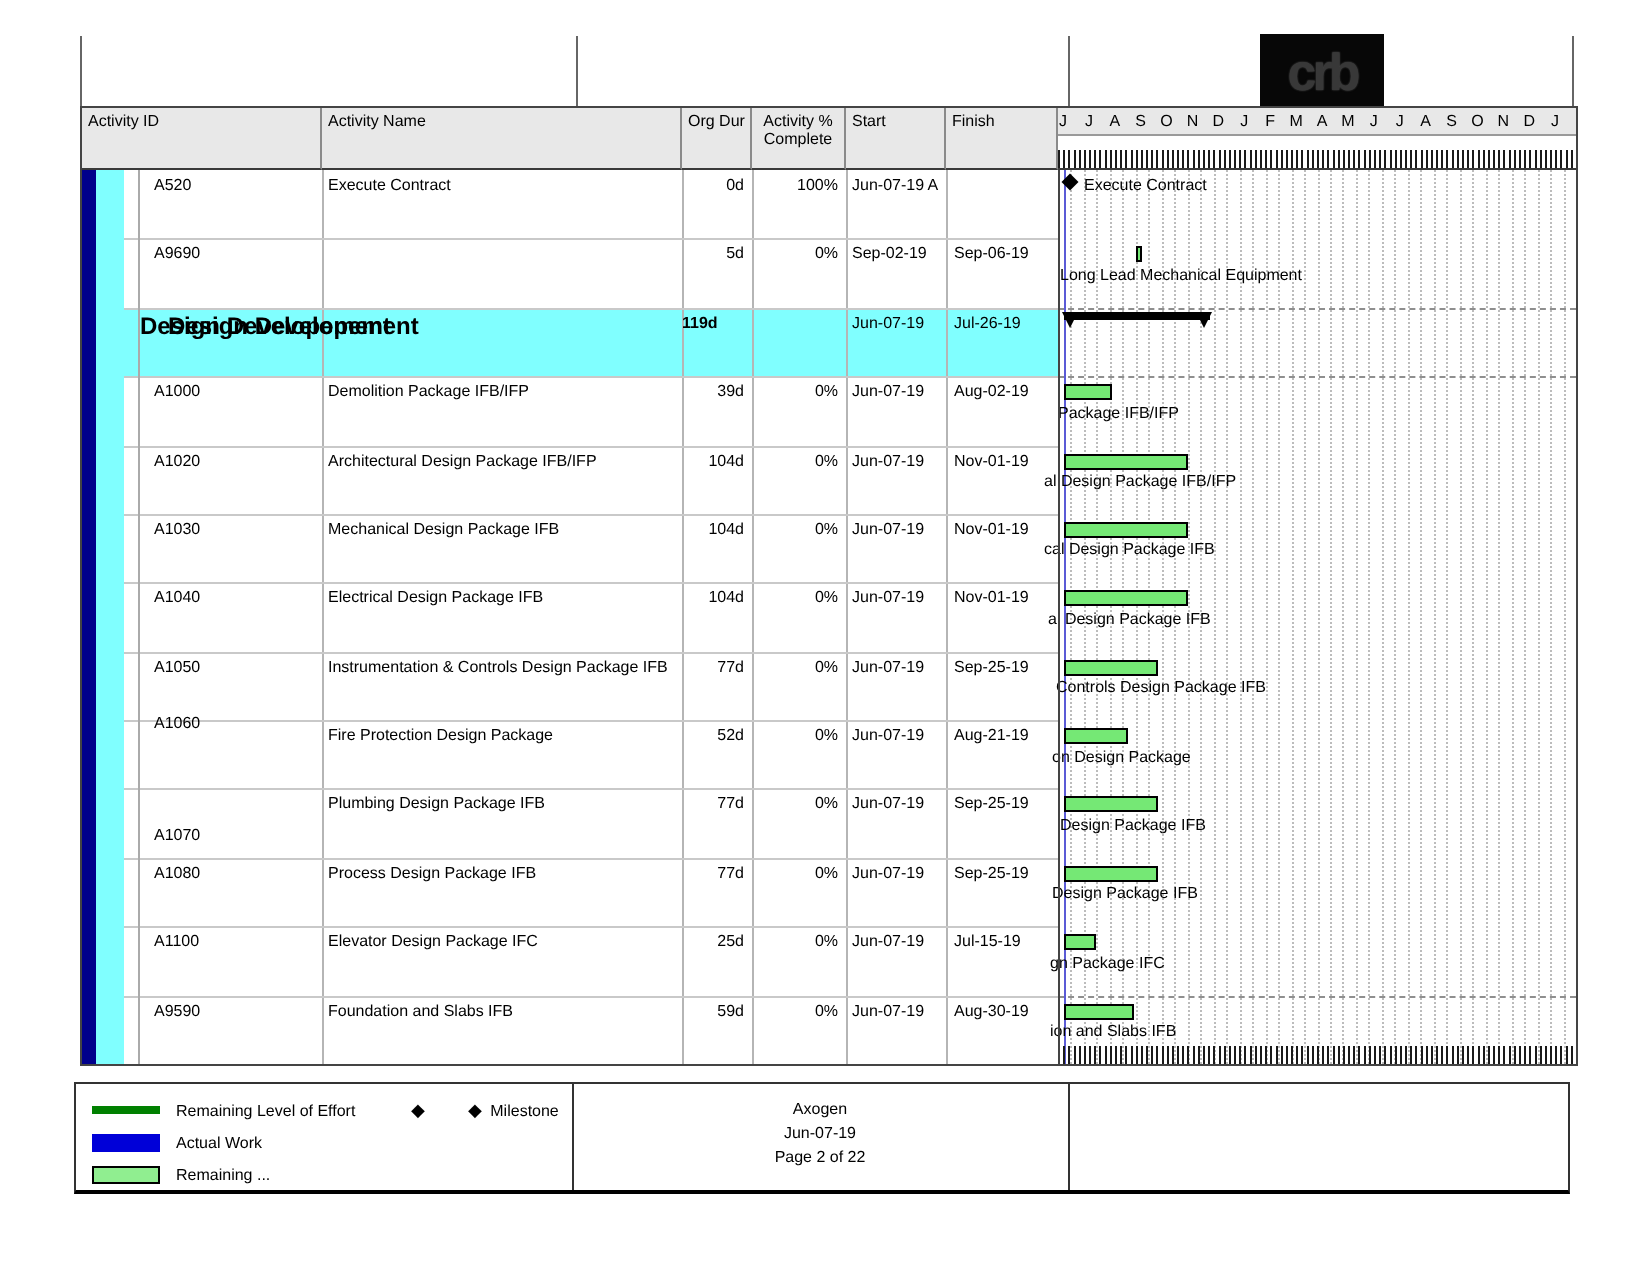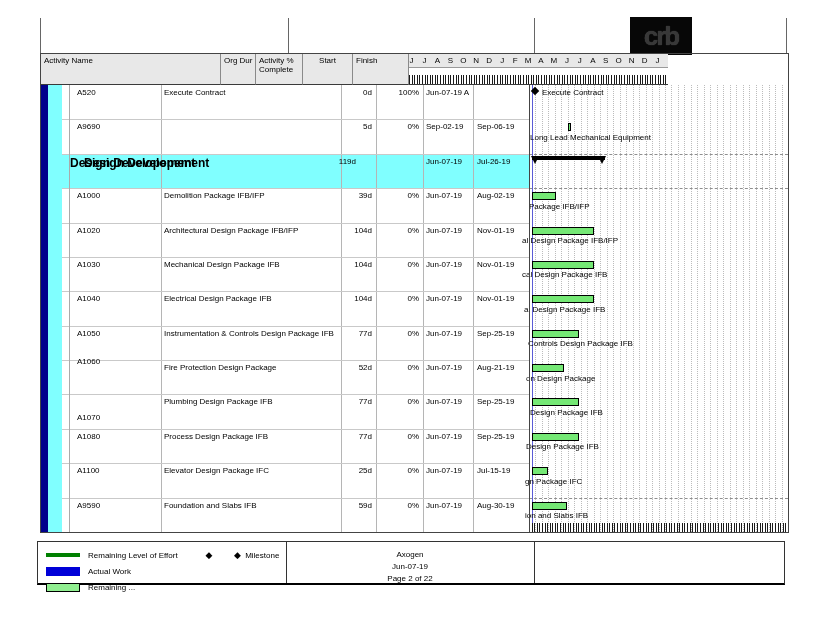--- a/index.html
+++ b/index.html
@@ -32,21 +32,21 @@
   .gbar{position:absolute;border:1px solid #000;height:8px;box-sizing:border-box;z-index:4;}
   .glabel{position:absolute;font-size:8px;white-space:nowrap;z-index:5;}
   .gdash{position:absolute;left:0;right:0;border-top:1px dashed #8f8f8f;z-index:1;}
   .gridline{position:absolute;top:0;bottom:0;border-left:1px dotted #bcbcbc;z-index:0;}
   .ms{position:absolute;width:6px;height:6px;background:#000;transform:rotate(45deg);z-index:4;}
   .sumbar{position:absolute;height:4px;background:#000;z-index:4;}
   .sumcap{position:absolute;width:0;height:0;border-left:4px solid transparent;border-right:4px solid transparent;border-top:8px solid #000;z-index:4;}
   .grouptitle{position:absolute;font-size:12px;font-weight:bold;z-index:4;white-space:nowrap;}
 
   
-  #footer{position:absolute;left:37px;top:541px;width:748px;height:44px;box-sizing:border-box;
+  #footer{position:absolute;left:37px;top:541px;width:748px;height:56px;box-sizing:border-box;
           border:1px solid #333;border-bottom:2px solid #000;}
   .fdivider{position:absolute;top:0;bottom:0;border-left:1px solid #333;}
   #legend{position:absolute;left:8px;top:5px;display:grid;grid-template-rows:repeat(3,16px);grid-auto-flow:column;column-gap:14px;}
   .lg-entry{display:flex;align-items:center;font-size:8px;width:132px;}
   .sw{width:34px;height:9px;margin-right:8px;flex:none;box-sizing:border-box;}
   .sw.line-green{height:4px;}
   .sw.line-navy{height:4px;}
   .sw.milestone{background:none;height:10px;text-align:center;font-size:9px;line-height:10px;}
   .sw.bar-lightgreen,.sw.bar-red{border:1px solid #000;}
   .lg-diamond{font-size:9px;margin-right:2px;}
@@ -58,20 +58,21 @@
 <div id="page">
 
   <div class="top-band" style="left:40px;width:247px;"></div>
   <div class="top-band" style="left:534px;width:251px;"></div>
   <div id="logo">
     <span>crb</span>
   </div>
 
   <div id="schedule-table">
     <div id="thead">
+      <div class="hcell" style="width:120px">Activity ID</div>
       <div class="hcell" style="width:180px">Activity Name</div>
       <div class="hcell" style="width:35px">Org Dur</div>
       <div class="hcell" style="width:47px">Activity %
 Complete</div>
       <div class="hcell" style="width:50px">Start</div>
       <div class="hcell" style="width:56px">Finish</div>
       <div id="gantt-head">
         <div id="months-strip">
             <div class="month-label" style="left: 2.5px;">J</div>
             <div class="month-label" style="left: 15.45px;">J</div>
@@ -199,21 +200,21 @@
         <div class="cell" style="left: 385px; top: 3px; width: 46px;">Jun-07-19 A</div>
         <div class="cell" style="left: 436px; top: 3px; width: 50px;"></div>
         <div class="cell" style="left: 36px; top: 37.385px; width: 84px;">A9690</div>
         <div class="cell" style="left: 300px; top: 37.385px; width: 31px; text-align: right;">5d</div>
         <div class="cell" style="left: 335px; top: 37.385px; width: 43px; text-align: right;">0%</div>
         <div class="cell" style="left: 385px; top: 37.385px; width: 46px;">Sep-02-19</div>
         <div class="cell" style="left: 436px; top: 37.385px; width: 50px;">Sep-06-19</div>
         <div style="position: absolute; left: 7px; top: 68.77px; width: 481px; height: 34.385px; background: rgb(128, 255, 255); z-index: 1;"></div>
         <div class="grouptitle" style="left: 29px; top: 70.77px;">Design Developement</div>
         <div class="grouptitle" style="left: 43px; top: 70.77px;">Design Developement</div>
-        <div class="cell" style="left: 284px; top: 71.77px; width: 31px; text-align: right;">119d</div>
+        <div class="cell" style="left: 300px; top: 71.77px; width: 31px; text-align: left; font-weight: bold;">119d</div>
         <div class="cell" style="left: 385px; top: 71.77px; width: 46px;">Jun-07-19</div>
         <div class="cell" style="left: 436px; top: 71.77px; width: 50px;">Jul-26-19</div>
         <div class="cell" style="left: 36px; top: 106.155px; width: 84px;">A1000</div>
         <div class="cell" style="left: 123px; top: 106.155px; width: 174px;">Demolition Package IFB/IFP</div>
         <div class="cell" style="left: 300px; top: 106.155px; width: 31px; text-align: right;">39d</div>
         <div class="cell" style="left: 335px; top: 106.155px; width: 43px; text-align: right;">0%</div>
         <div class="cell" style="left: 385px; top: 106.155px; width: 46px;">Jun-07-19</div>
         <div class="cell" style="left: 436px; top: 106.155px; width: 50px;">Aug-02-19</div>
         <div class="cell" style="left: 36px; top: 140.54px; width: 84px;">A1020</div>
         <div class="cell" style="left: 123px; top: 140.54px; width: 174px;">Architectural Design Package IFB/IFP</div>

